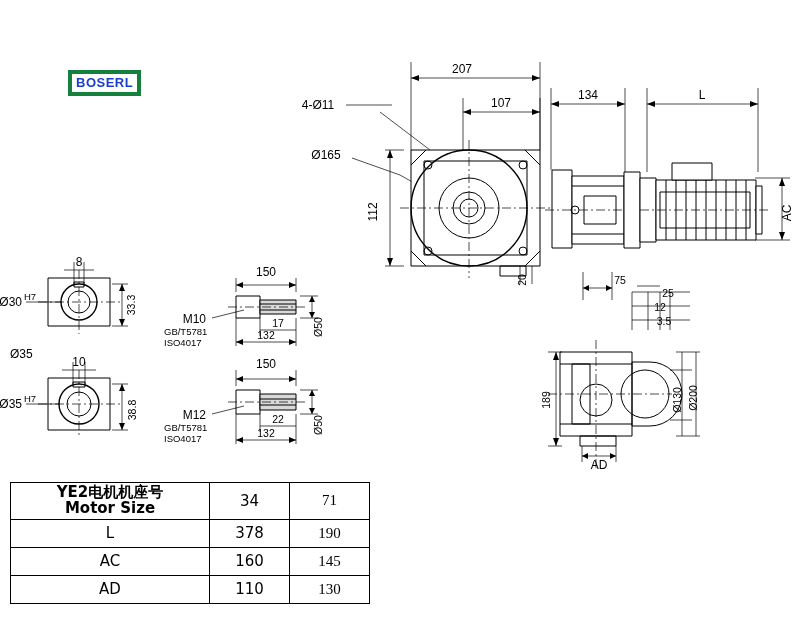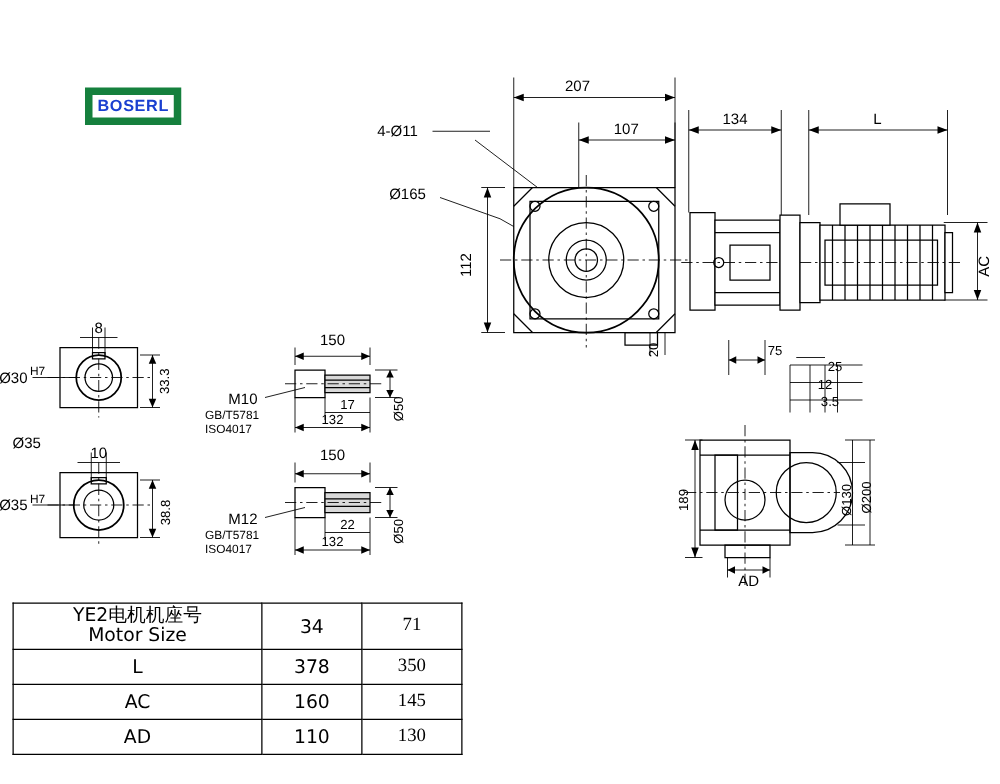--- a/index.html
+++ b/index.html
@@ -13,21 +13,21 @@
   }
   .page{position:relative;width:800px;height:627px;}
   #title{
     position:absolute;left:10px;top:8px;
     font-size:27px;font-weight:bold;letter-spacing:0px;
     font-family:"DejaVu Sans", sans-serif;
     white-space:nowrap;
   }
   .logo{
     position:absolute;left:68px;top:70px;
-    border:6px solid #15803d;
+    border:4px solid #15803d;
     padding:1px 4px 2px 4px;
     font-size:13px;font-weight:bold;
     color:#1a3fd0;
     font-family:"Liberation Sans", sans-serif;
     letter-spacing:0.5px;
   }
   svg.draw{position:absolute;left:0;top:0;width:800px;height:627px;}
   .dim{font-size:12px;font-family:"Liberation Sans", sans-serif;fill:#000;}
   .dim-s{font-size:10.5px;font-family:"Liberation Sans", sans-serif;fill:#000;}
   .dim-xs{font-size:9.5px;font-family:"Liberation Sans", sans-serif;fill:#000;}
@@ -46,21 +46,21 @@
   }
   #spec-table td{
     border:1px solid #000;
     text-align:center;
     font-size:15px;
     height:25px;
   }
   #spec-table td.c0{width:196px;}
   #spec-table td.c1{width:77px;}
   #spec-table td.c2{width:77px;font-family:Liberation Serif, serif;}
-  #spec-table td.twoline{line-height:1.05;padding:2px 0;}
+  #spec-table td.twoline{line-height:1.05;padding:2px 0;font-weight:bold;}
 </style>
 </head>
 <body>
 
 <div class="page">
 
   <div class="logo">BOSERL</div>
 
   <svg class="draw" viewBox="0 0 800 627">
 
@@ -391,21 +391,21 @@
         <td class="c0 twoline">
           <div>YE2电机机座号</div>
           <div>Motor Size</div>
         </td>
         <td class="c1">34</td>
         <td class="c2">71</td>
       </tr>
       <tr>
         <td class="c0">L</td>
         <td class="c1">378</td>
-        <td class="c2">350</td>
+        <td class="c2">190</td>
       </tr>
       <tr>
         <td class="c0">AC</td>
         <td class="c1">160</td>
         <td class="c2">145</td>
       </tr>
       <tr>
         <td class="c0">AD</td>
         <td class="c1">110</td>
         <td class="c2">130</td>

